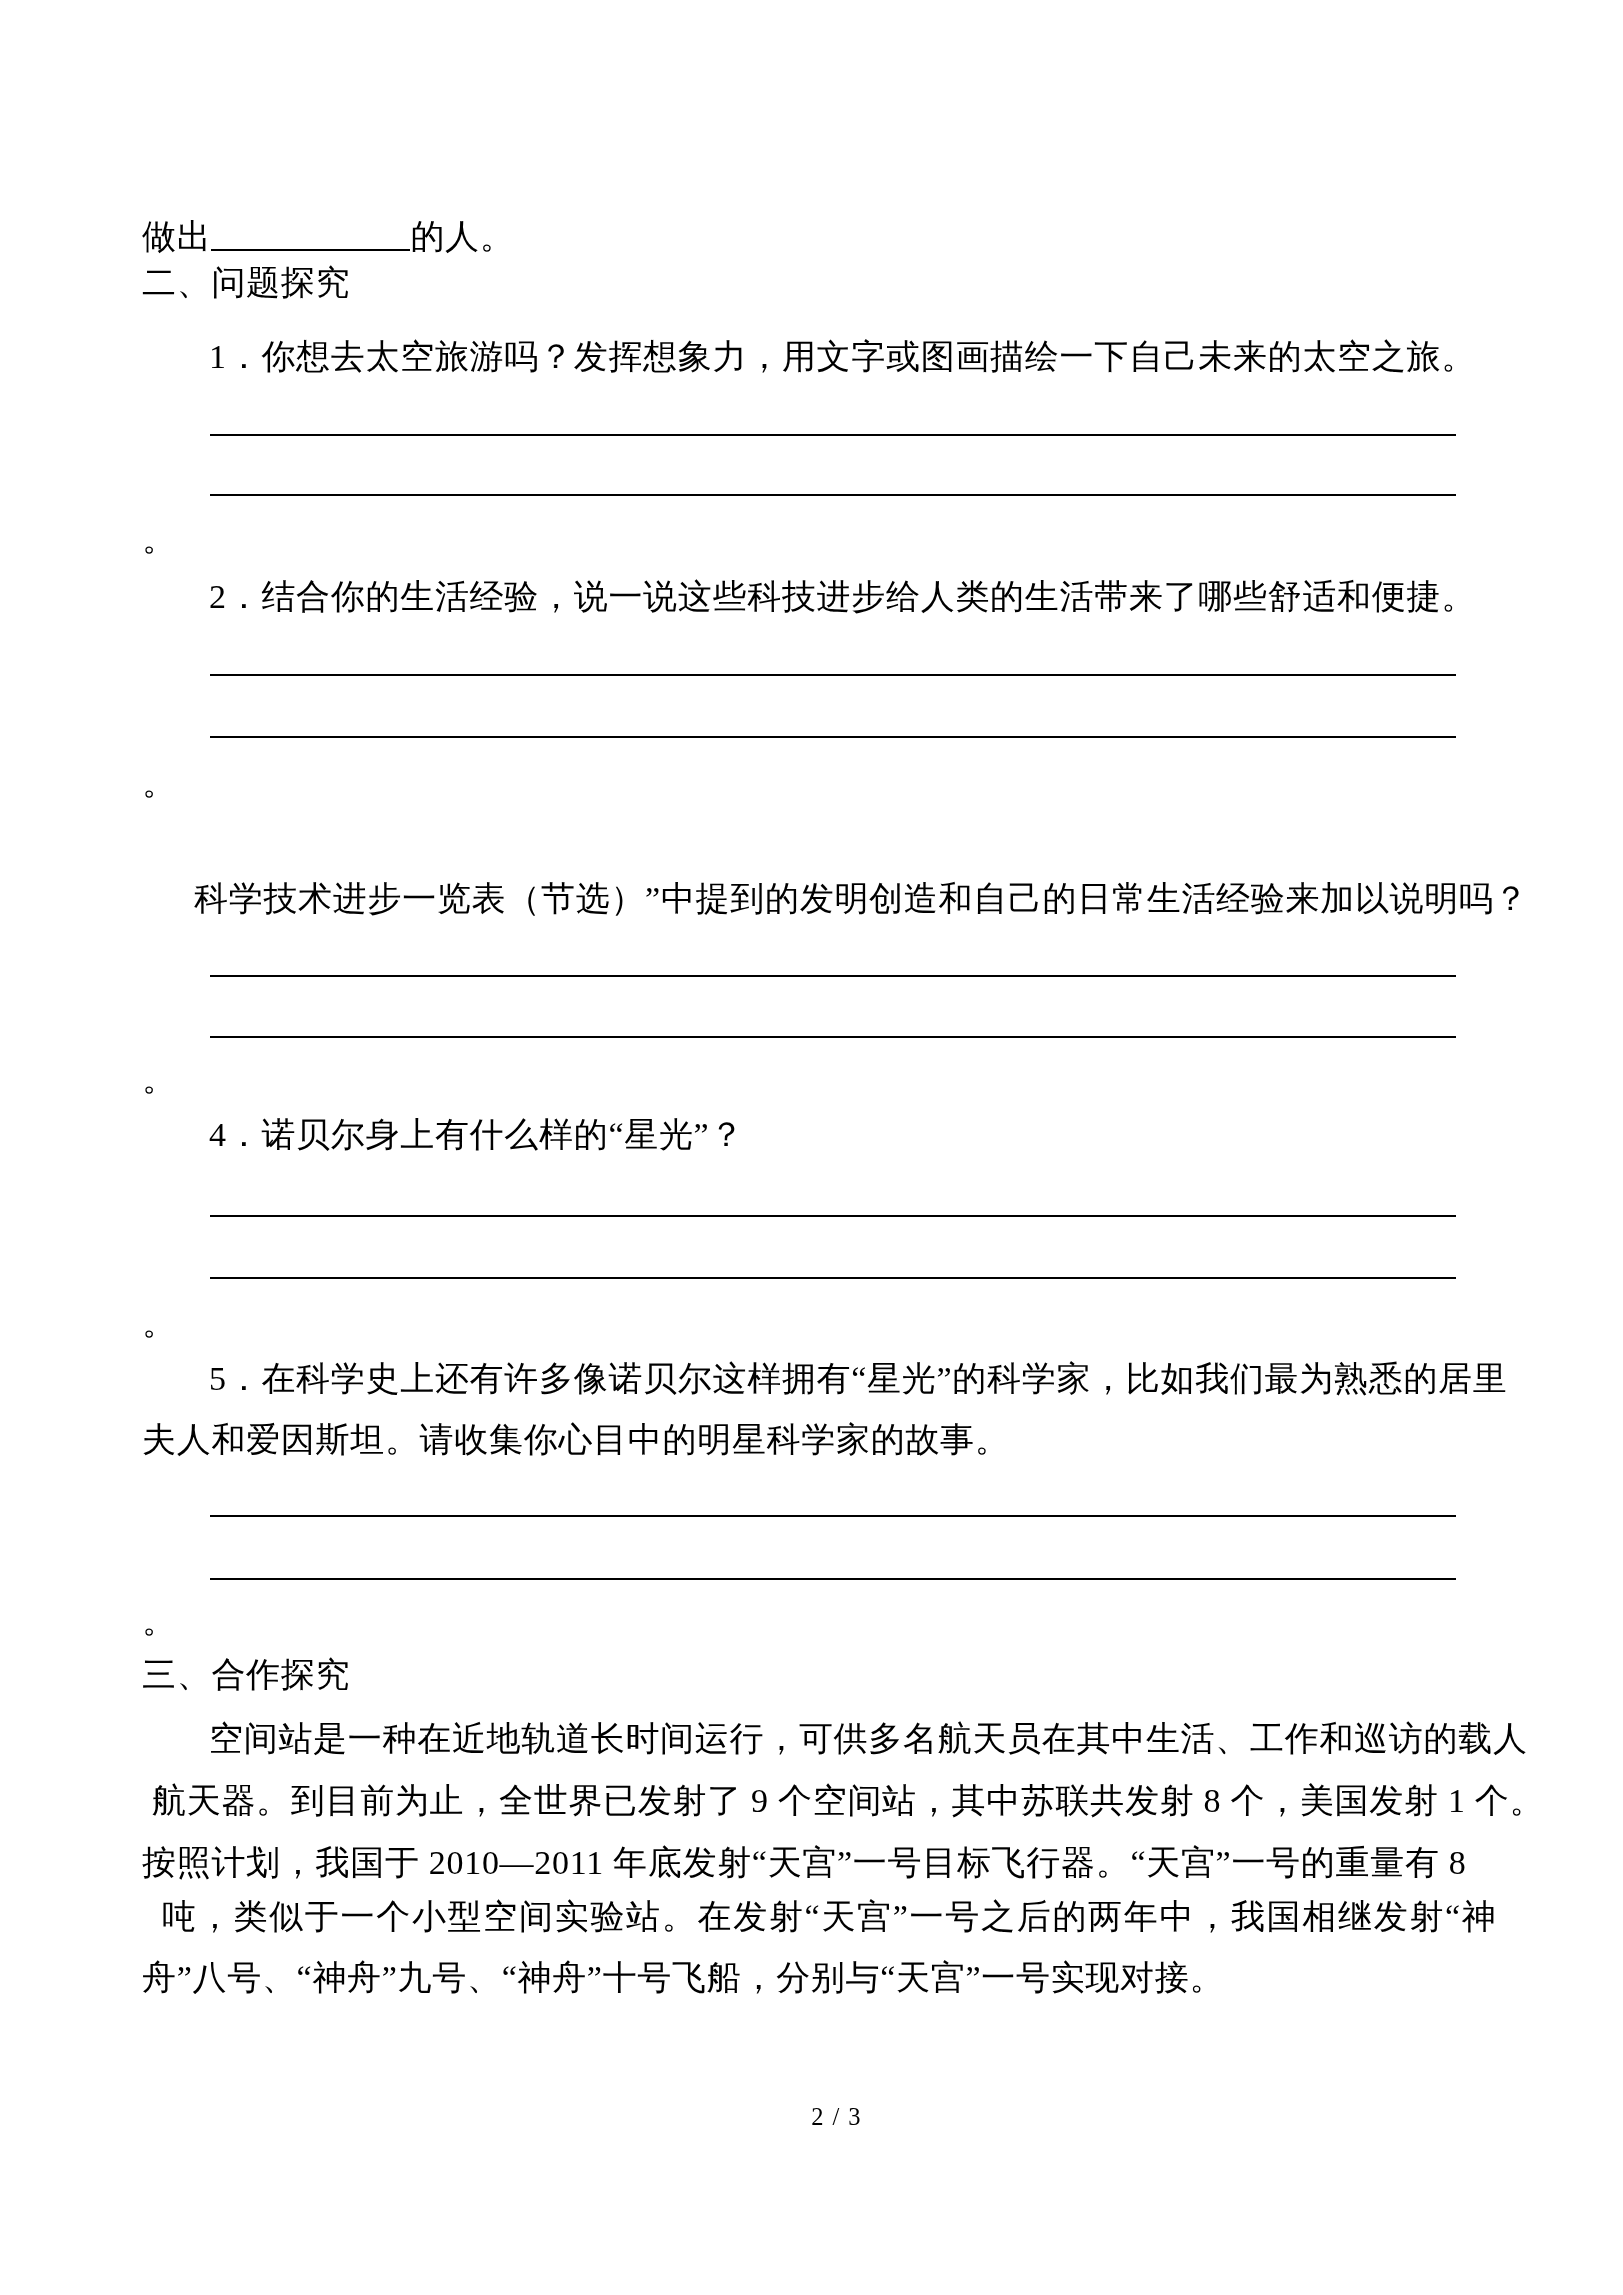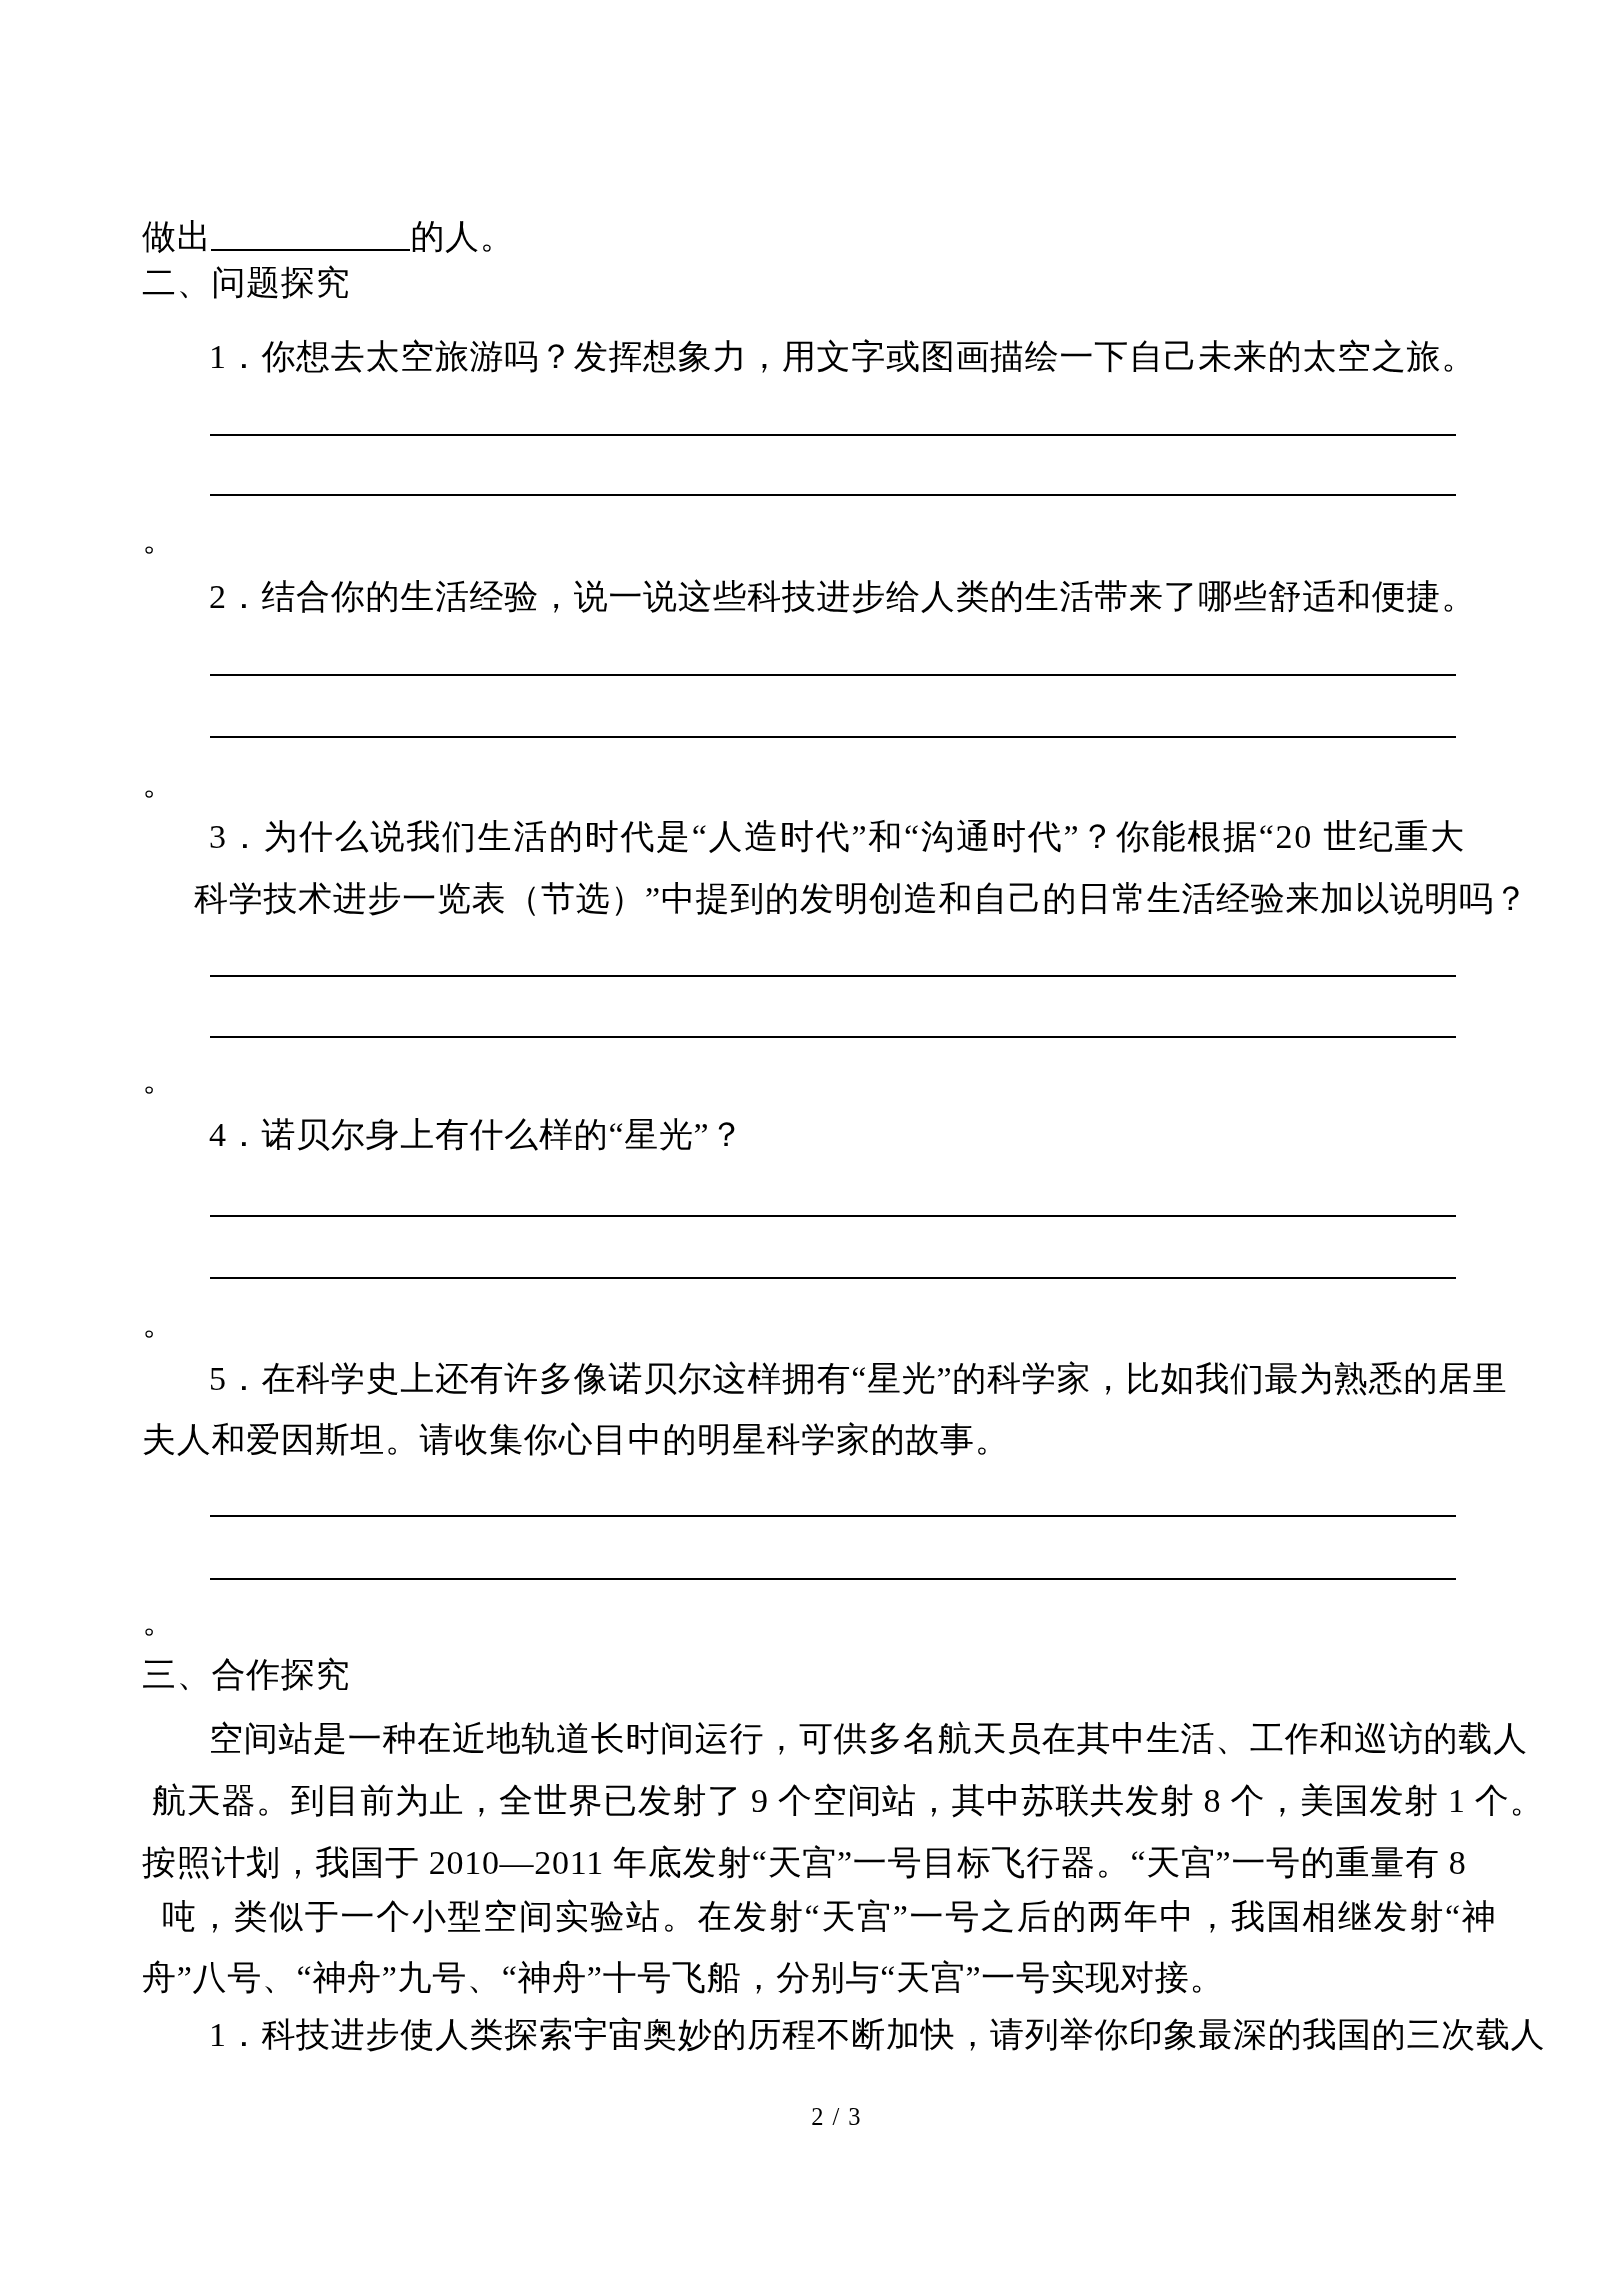--- a/index.html
+++ b/index.html
@@ -60,21 +60,20 @@
   <div class="t" style="top:337px;left:209px;">1．你想去太空旅游吗？发挥想象力，用文字或图画描绘一下自己未来的太空之旅。</div>
   <div class="ans" style="top:434px;"></div>
   <div class="ans" style="top:494px;"></div>
   <div class="t" style="top:519px;left:142px;">。</div>
 
   <div class="t" style="top:577px;left:209px;">2．结合你的生活经验，说一说这些科技进步给人类的生活带来了哪些舒适和便捷。</div>
   <div class="ans" style="top:674px;"></div>
   <div class="ans" style="top:736px;"></div>
   <div class="t" style="top:763px;left:142px;">。</div>
 
-  <div class="t stretch" style="top:817px;left:209px;">3．为什么说我们生活的时代是“人造时代”和“沟通时代”？你能根据“20 世纪重大</div>
   <div class="t" style="top:879px;left:154px;margin-left:40px;">科学技术进步一览表（节选）”中提到的发明创造和自己的日常生活经验来加以说明吗？</div>
   <div class="ans" style="top:975px;"></div>
   <div class="ans" style="top:1036px;"></div>
   <div class="t" style="top:1059px;left:142px;">。</div>
 
   <div class="t" style="top:1115px;left:209px;">4．诺贝尔身上有什么样的“星光”？</div>
   <div class="ans" style="top:1215px;"></div>
   <div class="ans" style="top:1277px;"></div>
   <div class="t" style="top:1303px;left:142px;">。</div>
 
@@ -85,18 +84,17 @@
   <div class="t" style="top:1601px;left:142px;">。</div>
 
   <div class="t" style="top:1655px;left:142px;">三、合作探究</div>
 
   <div class="t" style="top:1719px;left:209px;">空间站是一种在近地轨道长时间运行，可供多名航天员在其中生活、工作和巡访的载人</div>
   <div class="t" style="top:1781px;left:142px;margin-left:10px;">航天器。到目前为止，全世界已发射了 9 个空间站，其中苏联共发射 8 个，美国发射 1 个。</div>
   <div class="t" style="top:1843px;left:142px;">按照计划，我国于 2010—2011 年底发射“天宫”一号目标飞行器。“天宫”一号的重量有 8</div>
   <div class="t stretch" style="top:1897px;left:142px;margin-left:20px;">吨，类似于一个小型空间实验站。在发射“天宫”一号之后的两年中，我国相继发射“神</div>
   <div class="t" style="top:1958px;left:142px;">舟”八号、“神舟”九号、“神舟”十号飞船，分别与“天宫”一号实现对接。</div>
 
-  <div class="t" style="top:2015px;left:209px;">1．科技进步使人类探索宇宙奥妙的历程不断加快，请列举你印象最深的我国的三次载人</div>
 
   <div class="pageno" style="top:2103px;">2 / 3</div>
 
 </div>
 
 
 </body></html>

